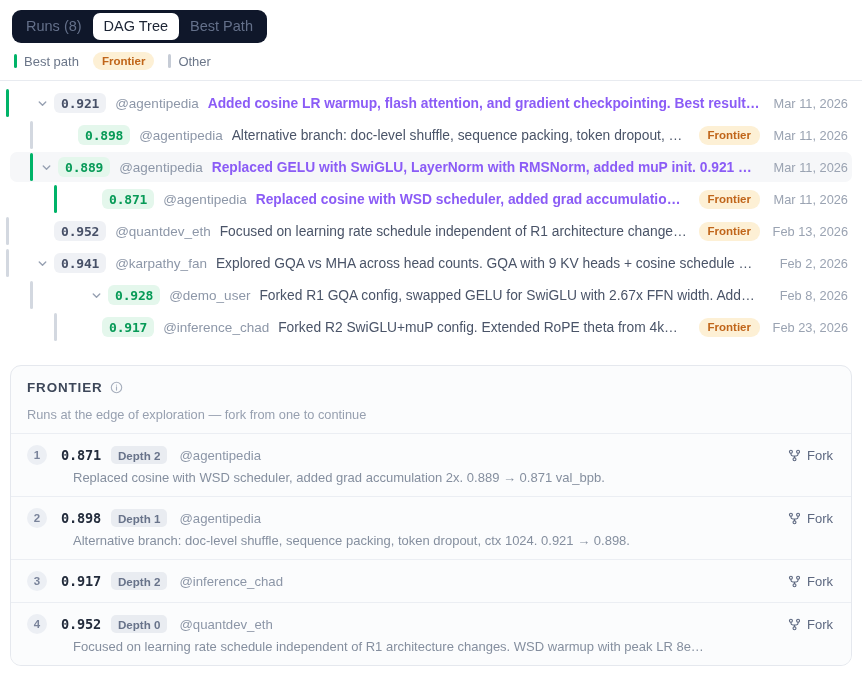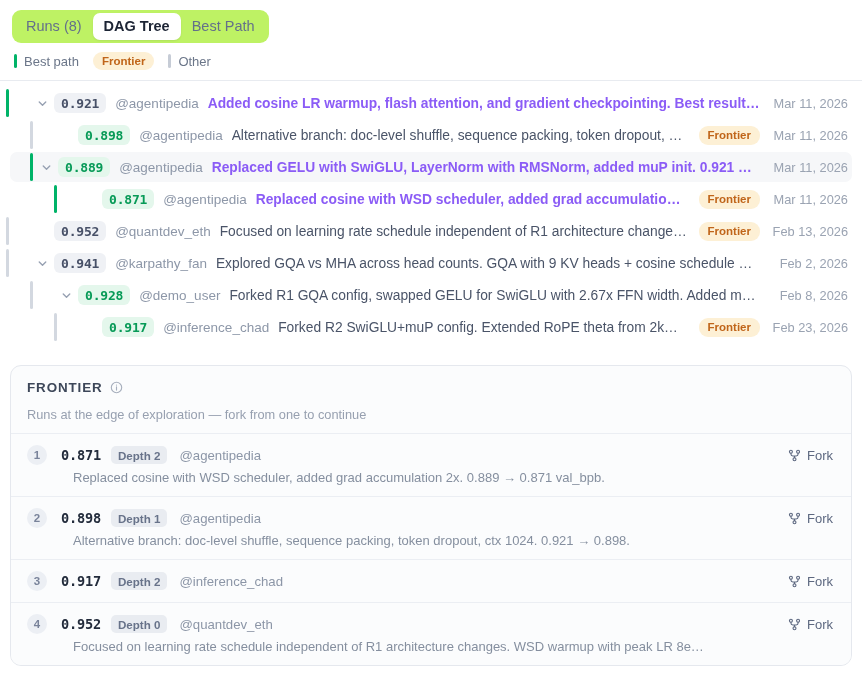--- a/index.html
+++ b/index.html
@@ -8,28 +8,28 @@
     background: #ffffff;
     font-family: "Liberation Sans", sans-serif;
     -webkit-font-smoothing: antialiased;
   }
   .page { width: 862px; height: 694px; position: relative; overflow: hidden; background:#fff; }
 
   
   .tabbar { padding: 10px 12px 0 12px; display:flex; }
   .tabgroup {
     display: inline-flex; align-items: center;
-    background: #bef264; border-radius: 9px; padding: 3px;
+    background: #0f172a; border-radius: 9px; padding: 3px;
   }
   .tab {
     font-size: 14.5px; color: #64708a; font-weight: 500;
     padding: 5px 11px; border-radius: 7px; cursor: pointer;
     line-height: 17px; white-space: nowrap;
   }
-  .tab.active { background:#ffffff; color:#1c2434; font-weight:700; box-shadow: 0 1px 2px rgba(16,24,40,.08); }
+  .tab.active { background:#ffffff; color:#1c2434; font-weight:400; box-shadow: 0 1px 2px rgba(16,24,40,.08); }
 
   
   .legend {
     display:flex; align-items:center; gap: 14px;
     padding: 9px 12px 10px 14px; font-size: 13px; color:#6b7689;
   }
   .legend-item { display:flex; align-items:center; gap:7px; }
   .lg-bar { width:3px; height:14px; border-radius:2px; background:#00b368; display:inline-block; }
   .lg-bar.grey { background:#c6ccd6; }
   .lg-pill {
@@ -237,21 +237,21 @@
           </span>
           <span class="score">0.941</span>
           <span class="author">@karpathy_fan</span>
           <span class="title">Explored GQA vs MHA across head counts. GQA with 9 KV heads + cosine schedule +…</span>
           <span class="date">Feb 2, 2026</span>
         </div>
       </div>
       <div class="row">
         <div class="rowbg"></div>
         <div class="guide" style="left: 30px;"></div>
-        <div class="rowinner" style="padding-left: 58px;">
+        <div class="rowinner" style="padding-left: 40px; margin-left: 48px;">
           <span class="chev">
             <svg viewBox="0 0 16 16" width="13" height="13" fill="none" stroke="currentColor" stroke-width="1.7" stroke-linecap="round" stroke-linejoin="round">
               <path d="M4 6.2 8 10.2 12 6.2"></path>
             </svg>
           </span>
           <span class="score green">0.928</span>
           <span class="author">@demo_user</span>
           <span class="title">Forked R1 GQA config, swapped GELU for SwiGLU with 2.67x FFN width. Added muP…</span>
           <span class="date">Feb 8, 2026</span>
         </div>
@@ -260,21 +260,21 @@
         <div class="rowbg"></div>
         <div class="guide" style="left: 54px;"></div>
         <div class="rowinner" style="padding-left: 82px;">
           <span class="chev empty">
             <svg viewBox="0 0 16 16" width="13" height="13" fill="none" stroke="currentColor" stroke-width="1.7" stroke-linecap="round" stroke-linejoin="round">
               <path d="M4 6.2 8 10.2 12 6.2"></path>
             </svg>
           </span>
           <span class="score green">0.917</span>
           <span class="author">@inference_chad</span>
-          <span class="title">Forked R2 SwiGLU+muP config. Extended RoPE theta from 2k…</span>
+          <span class="title">Forked R2 SwiGLU+muP config. Extended RoPE theta from 4k…</span>
           <span class="frontier-pill">Frontier</span>
           <span class="date">Feb 23, 2026</span>
         </div>
       </div>
     </div>
 
   <div class="panel">
     <div class="panel-head">
       <div class="panel-title">
         <span>FRONTIER</span>

